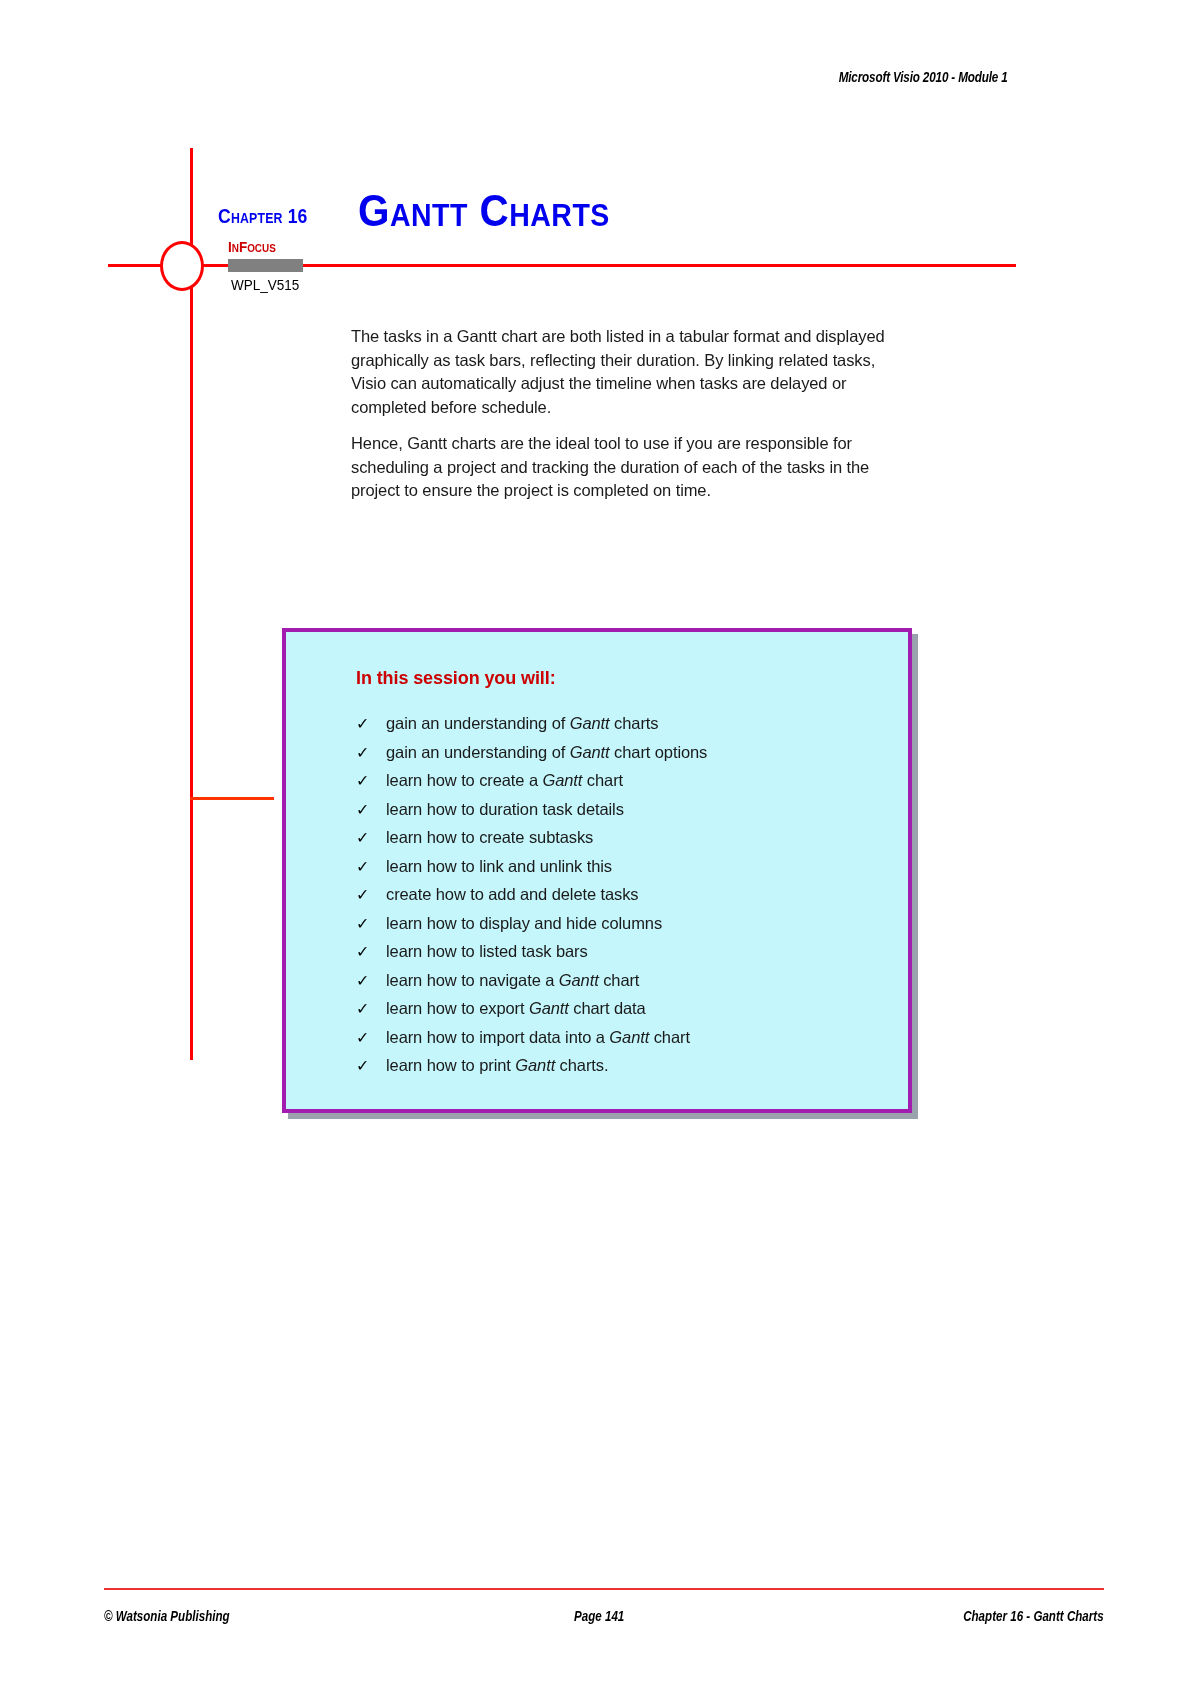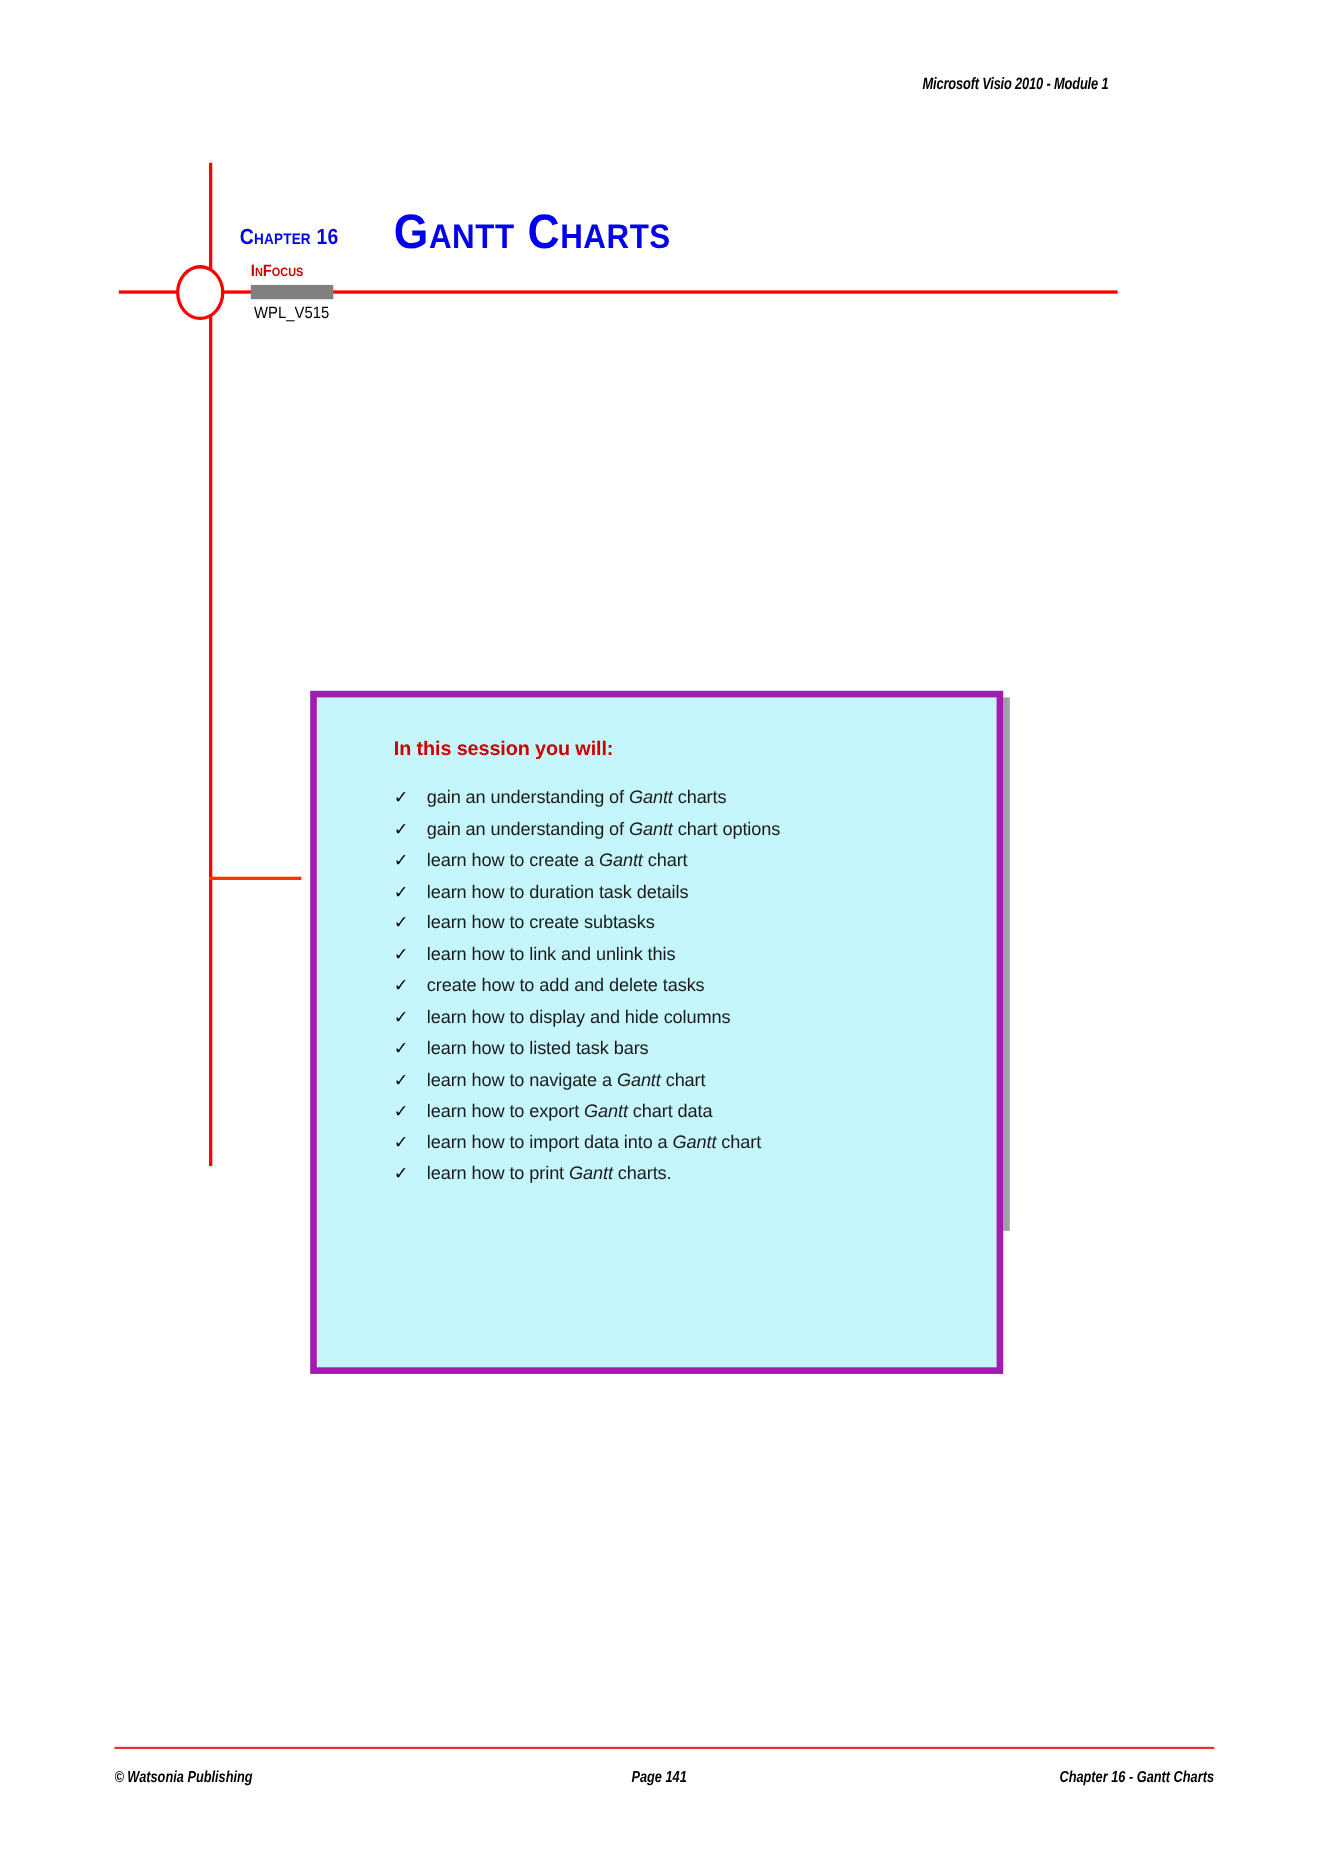--- a/index.html
+++ b/index.html
@@ -162,23 +162,23 @@
     top: 634px;
     width: 630px;
     height: 485px;
     background: #9aa3ad;
   }
   .session-box {
     position: absolute;
     left: 282px;
     top: 628px;
     width: 630px;
-    height: 621px;
+    height: 485px;
     background: #c4f6fb;
-    border: 6px solid #a21caf;
+    border: 4px solid #a21caf;
     box-sizing: border-box;
   }
   .session-title {
     position: absolute;
     left: 70px;
     top: 36px;
     font-family: "Liberation Sans", sans-serif;
     font-weight: bold;
     font-size: 18px;
     color: #cc0000;
@@ -257,20 +257,22 @@
 <div class="hrule-stub"></div>
 <div class="circle-marker"></div>
 <div class="gray-bar"></div>
 
 <div class="chapter-label">Chapter 16</div>
 <div class="chapter-title">Gantt Charts</div>
 <div class="infocus-label">InFocus</div>
 <div class="filecode-label">WPL_V515</div>
 
 <div class="intro">
+  <p>The tasks in a Gantt chart are both listed in a tabular format and displayed graphically as task bars, reflecting their duration. By linking related tasks, Visio can automatically adjust the timeline when tasks are delayed or completed before schedule.</p>
+  <p>Hence, Gantt charts are the ideal tool to use if you are responsible for scheduling a project and tracking the duration of each of the tasks in the project to ensure the project is completed on time.</p>
 </div>
 
 <div class="session-shadow"></div>
 <div class="session-box">
   <div class="session-title">In this session you will:</div>
   <div class="session-list" id="session-list">
       <div class="session-item">
         <span class="check-icon">✓</span>
         <span class="item-text">gain an understanding of <b>Gantt</b> charts</span>
       </div>

